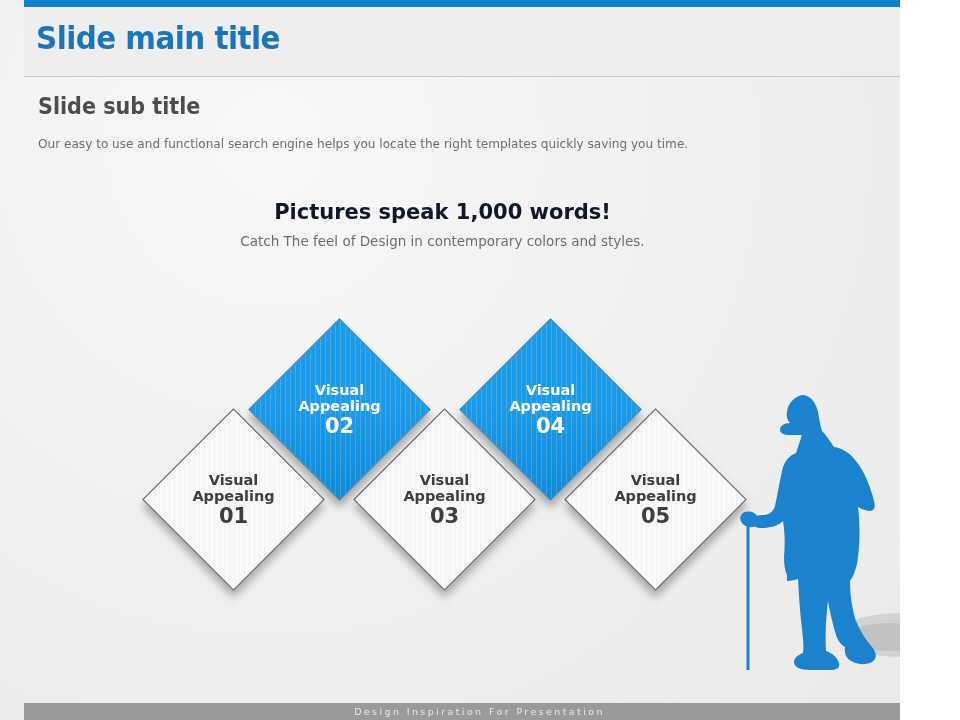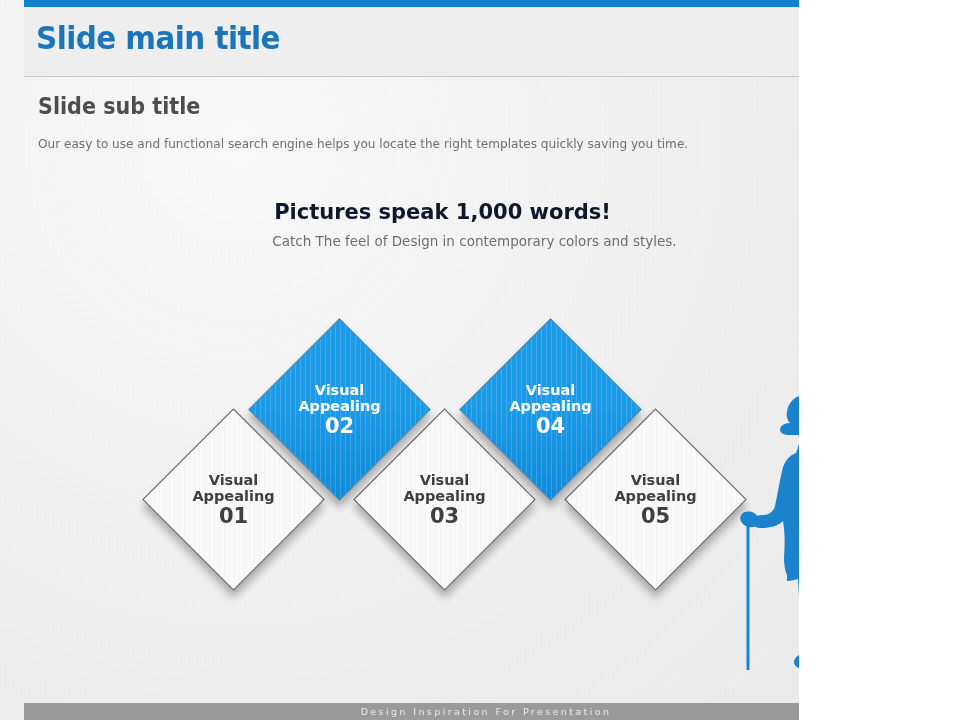--- a/index.html
+++ b/index.html
@@ -2,21 +2,21 @@
 <html><head>
 <meta charset="utf-8">
 <style>
   html, body {
     margin: 0;
     padding: 0;
     background: #ffffff;
   }
   #slide {
     position: relative;
-    width: 799px;
+    width: 900px;
     height: 720px;
     overflow: hidden;
     background: #f2f2f2;
     font-family: "DejaVu Sans", sans-serif;
   }
   
   #slide::before {
     content: "";
     position: absolute;
     inset: 0;
@@ -105,21 +105,20 @@
   .center-sub {
     position: absolute;
     left: 0;
     top: 233px;
     width: 885px;
     text-align: center;
     font-family: "DejaVu Sans", sans-serif;
     font-size: 13.5px;
     color: #6e6e6e;
     z-index: 4;
-    padding-left: 32px;
   }
 
   
   .diamond {
     position: absolute;
     width: 127px;
     height: 127px;
     transform: rotate(45deg);
     z-index: 5;
   }
@@ -179,21 +178,20 @@
 
   
   .footer-bar {
     position: absolute;
     left: 24px;
     top: 703px;
     width: 911px;
     height: 17px;
     background: #9a9a9a;
     z-index: 8;
-    padding-left: 13px;
   }
   .footer-text {
     position: absolute;
     left: 0;
     top: 0;
     width: 100%;
     height: 17px;
     line-height: 17px;
     text-align: center;
     font-family: "DejaVu Sans", sans-serif;

